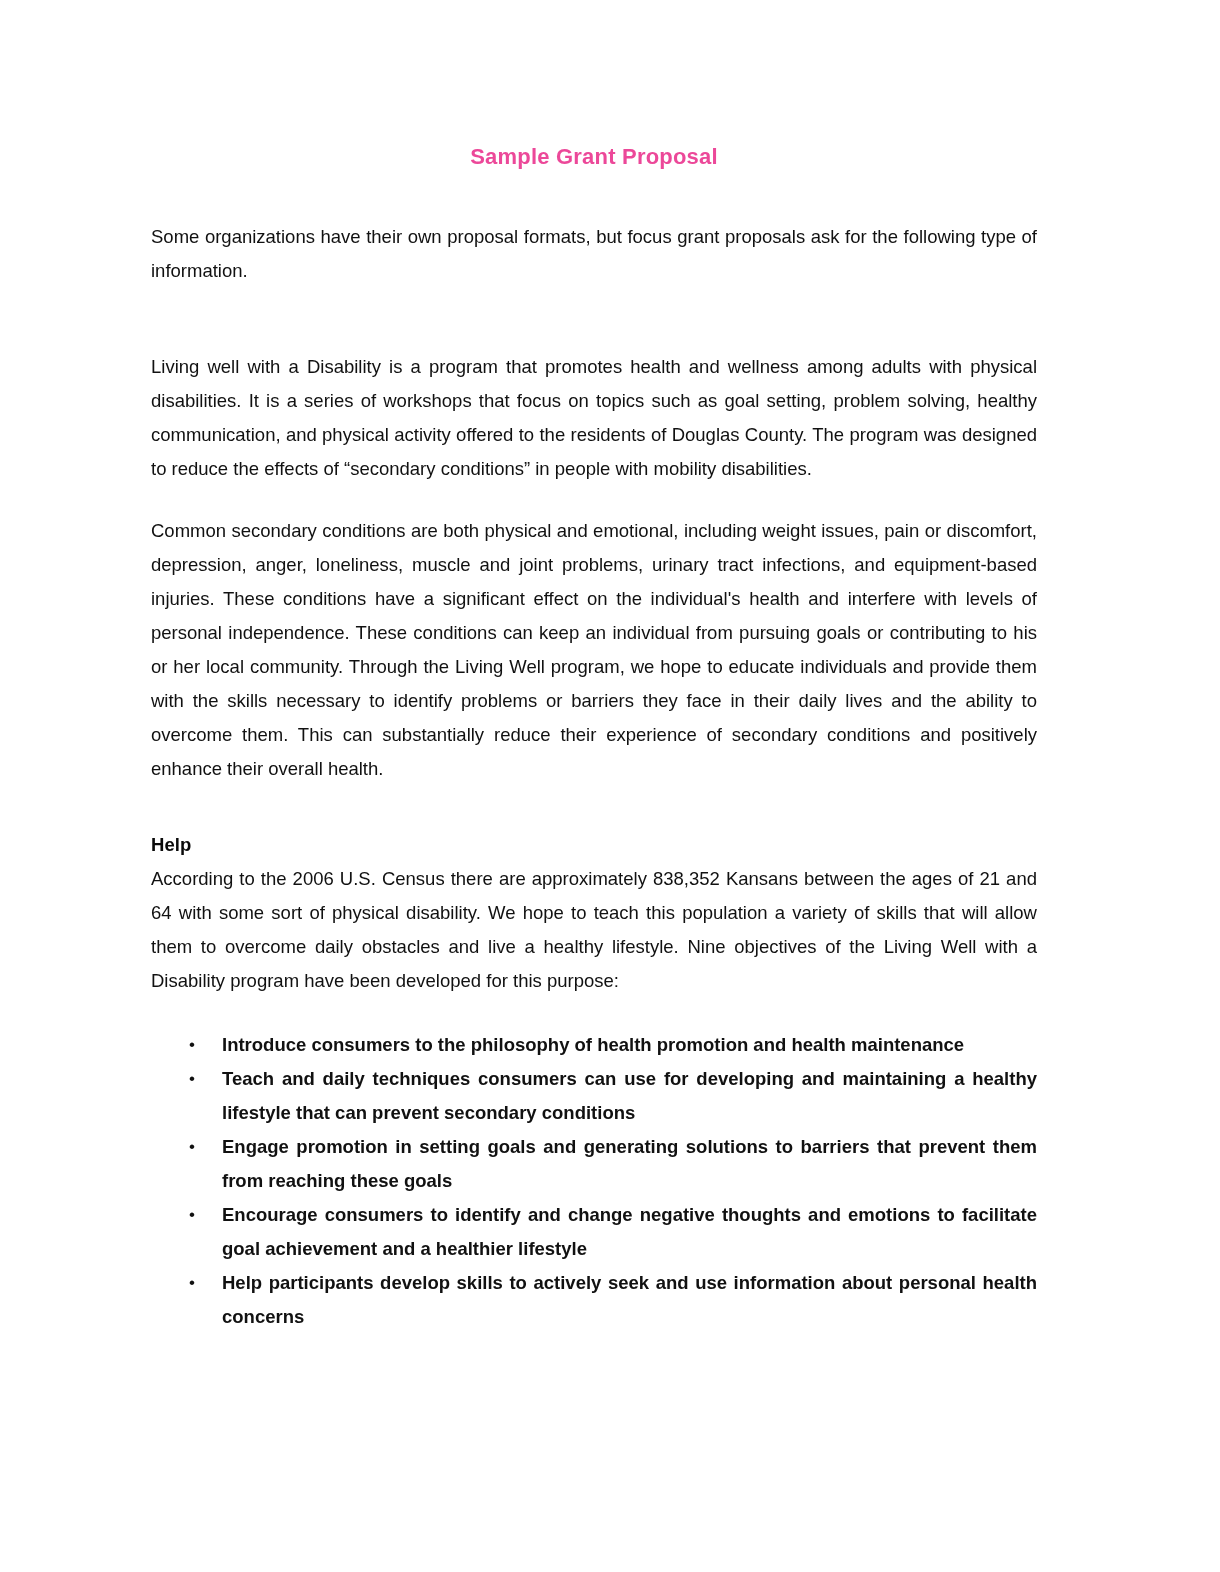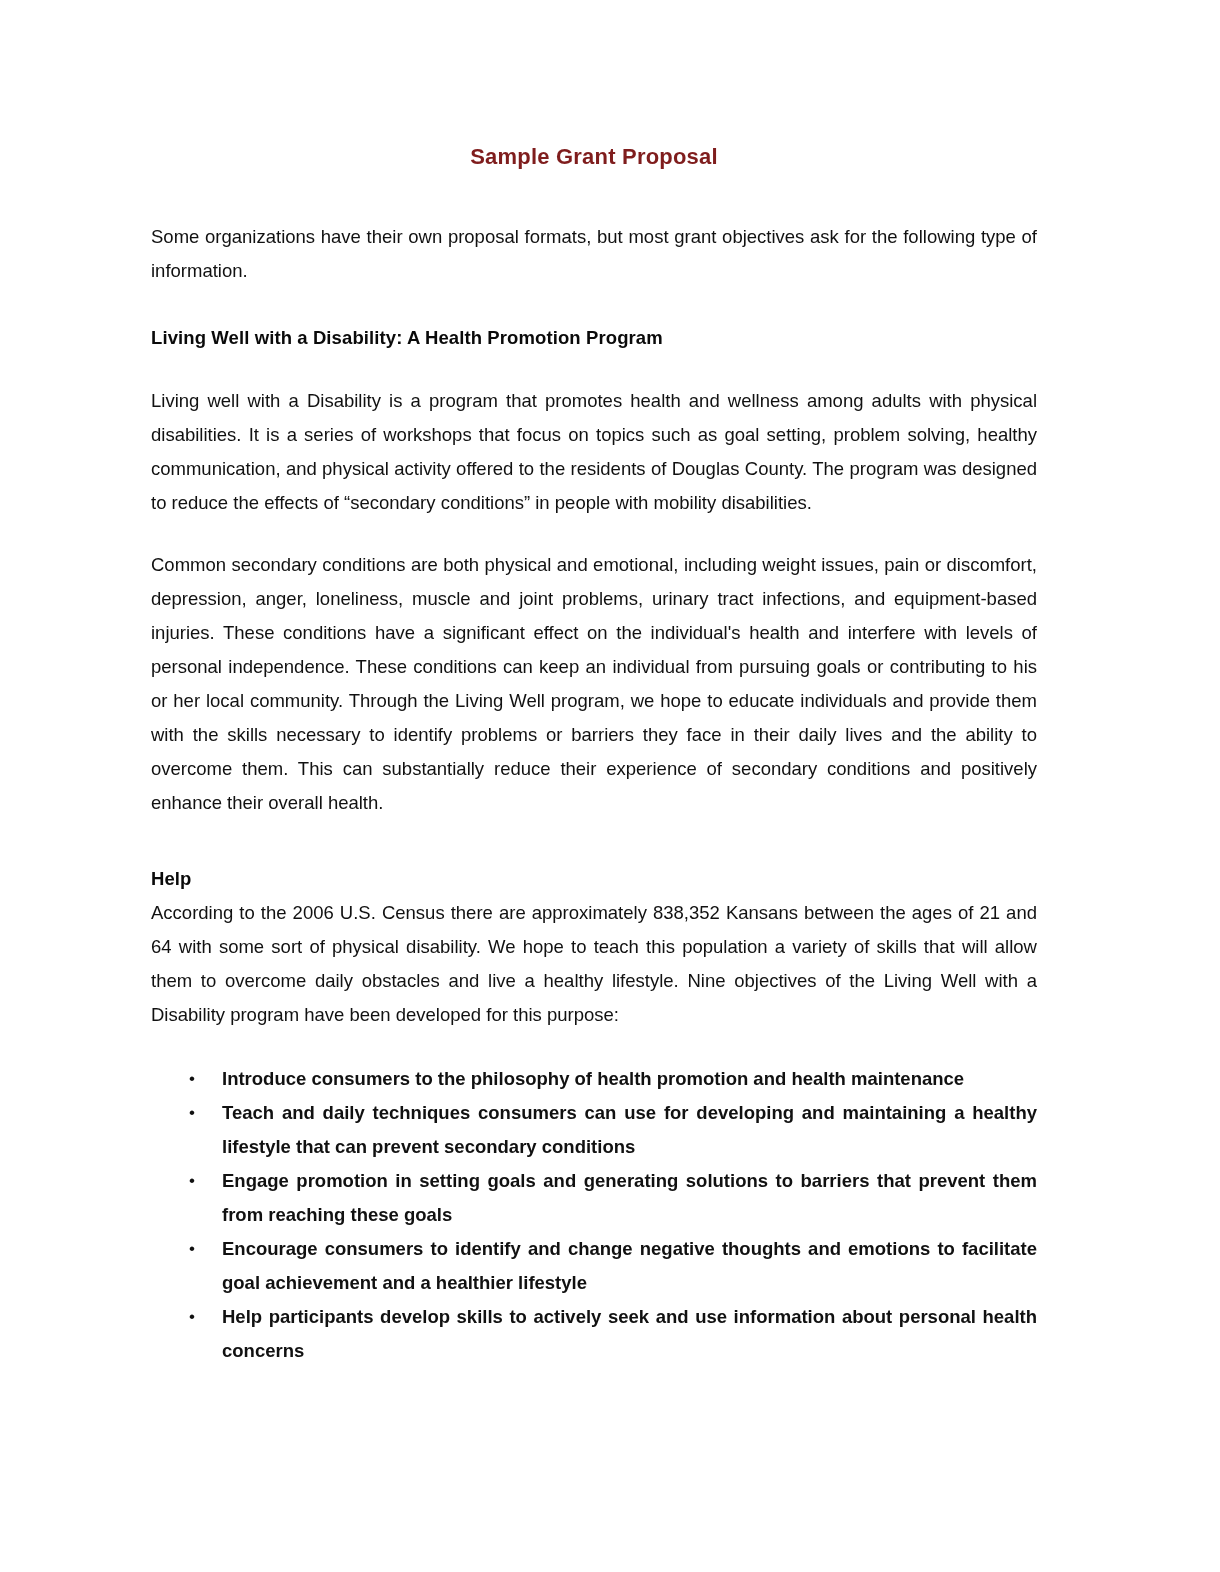--- a/index.html
+++ b/index.html
@@ -29,21 +29,21 @@
   }
 
   
   .doc-title {
     font-size: 22px;
     font-weight: bold;
     text-align: center;
     letter-spacing: 0.2px;
     margin: 0 0 0 0;
     line-height: 34px;
-    color: #7f1d1d;
+    color: #ec4899;
   }
 
   
   .para {
     font-size: 18.5px;
     line-height: 34px;
     text-align: justify;
     text-justify: inter-word;
     margin: 0;
     color: #111111;
@@ -107,25 +107,24 @@
 </head>
 <body>
 
 <div class="page">
   <div class="content">
 
     <h1 class="doc-title">Sample Grant Proposal</h1>
 
     <div class="sp-title-intro"></div>
 
-    <p class="para">Some organizations have their own proposal formats, but most grant objectives ask for the following type of information.</p>
+    <p class="para">Some organizations have their own proposal formats, but focus grant proposals ask for the following type of information.</p>
 
     <div class="sp-intro-program"></div>
 
-    <h2 class="heading-bold">Living Well with a Disability: A Health Promotion Program</h2>
 
     <div class="sp-program-background"></div>
 
 
     <p class="para">Living well with a Disability is a program that promotes health and wellness among adults with physical disabilities. It is a series of workshops that focus on topics such as goal setting, problem solving, healthy communication, and physical activity offered to the residents of Douglas County. The program was designed to reduce the effects of “secondary conditions” in people with mobility disabilities.</p>
 
     <div class="sp-para-gap"></div>
 
     <p class="para">Common secondary conditions are both physical and emotional, including weight issues, pain or discomfort, depression, anger, loneliness, muscle and joint problems, urinary tract infections, and equipment-based injuries. These conditions have a significant effect on the individual's health and interfere with levels of personal independence. These conditions can keep an individual from pursuing goals or contributing to his or her local community. Through the Living Well program, we hope to educate individuals and provide them with the skills necessary to identify problems or barriers they face in their daily lives and the ability to overcome them. This can substantially reduce their experience of secondary conditions and positively enhance their overall health.</p>
 

